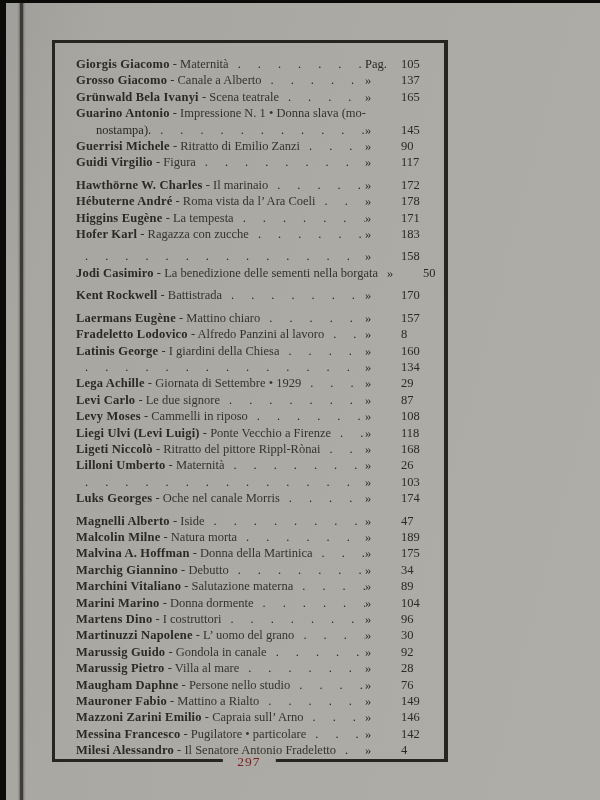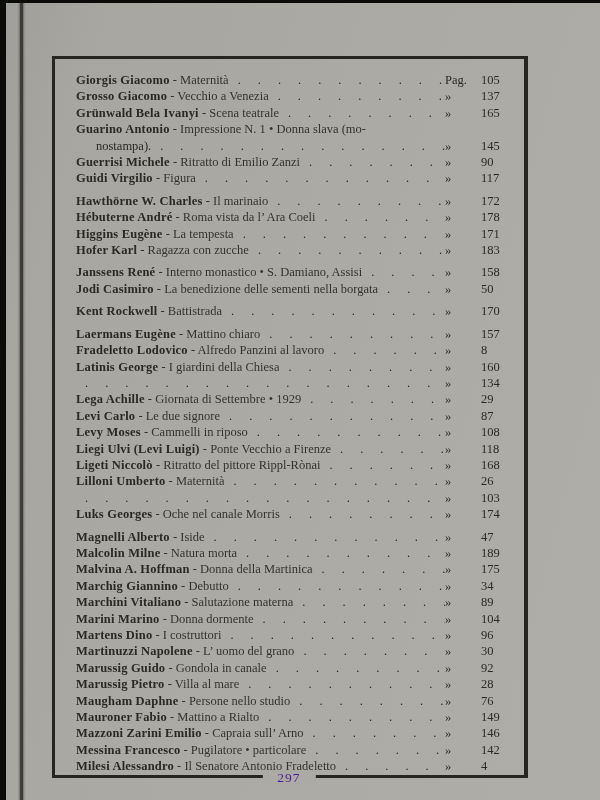--- a/index.html
+++ b/index.html
@@ -11,25 +11,24 @@
   .paper{
     position:absolute;left:6px;top:3px;right:0;bottom:0;
     background:linear-gradient(105deg,#a09f9b 0%,#a7a6a1 12%,#abaaa5 48%,#aeada8 100%);
   }
   .spine{
     position:absolute;left:14px;top:0;bottom:0;width:3px;
     background:rgba(32,31,28,0.78);
     box-shadow:0 0 2px 1px rgba(40,39,35,0.45);
   }
   .frame{
-    position:absolute;left:46px;top:37px;width:476px;height:722px;
+    position:absolute;left:46px;top:37px;width:396px;height:722px;
     box-sizing:border-box;
     border:3px solid #26251f;border-right-width:4px;
     padding:13px 11px 0 21px;
-    margin-top:16px;
   }
   .row{
     display:flex;align-items:baseline;
     font-size:12.5px;line-height:16.4px;
     color:#2b2923;white-space:nowrap;
   }
   .artist{font-weight:700;letter-spacing:0.2px;}
   .title{color:#35332c;}
   .text{flex:0 0 auto;max-width:345px;overflow:hidden;}
   .text.indent{padding-left:20px;}
@@ -37,41 +36,41 @@
     flex:1 1 0;min-width:0;overflow:hidden;white-space:nowrap;
     letter-spacing:17px;padding-left:9px;color:#2b2923;
   }
   .ref{flex:0 0 36px;text-align:left;color:#2b2923;}
   .num{flex:0 0 32px;text-align:left;color:#2b2923;}
   .group{margin-top:6px;}
   .group:first-child{margin-top:0;}
   .pagenum{
     position:absolute;left:50%;bottom:-11px;transform:translateX(-51%);
     background:#abaaa5;padding:0 15px;
-    font-size:13.5px;color:#4c1d95;letter-spacing:1px;
+    font-size:13.5px;color:#7f1d1d;letter-spacing:1px;
   }
   .edge-top{position:absolute;left:0;top:0;right:0;height:3px;background:#0b0b0a;}
   .edge-left{position:absolute;left:0;top:0;bottom:0;width:6px;background:#0b0b0a;}
 </style>
 </head>
 <body>
 
 <div class="paper">
   <div class="spine"></div>
   <div class="frame">
     <div id="entries">
         <div class="group">
           <div class="row">
             <span class="text"><span class="artist">Giorgis Giacomo</span> - <span class="title">Maternità</span></span>
             <span class="dots">..........................</span>
             <span class="ref">Pag.</span>
             <span class="num">105</span>
           </div>
           <div class="row">
-            <span class="text"><span class="artist">Grosso Giacomo</span> - <span class="title">Vecchio a Venezia</span></span>
+            <span class="text"><span class="artist">Grosso Giacomo</span> - <span class="title">Canale a Alberto</span></span>
             <span class="dots">..........................</span>
             <span class="ref">»</span>
             <span class="num">137</span>
           </div>
           <div class="row">
             <span class="text"><span class="artist">Grünwald Bela Ivanyi</span> - <span class="title">Scena teatrale</span></span>
             <span class="dots">..........................</span>
             <span class="ref">»</span>
             <span class="num">165</span>
           </div>
@@ -118,21 +117,20 @@
           </div>
           <div class="row">
             <span class="text"><span class="artist">Hofer Karl</span> - <span class="title">Ragazza con zucche</span></span>
             <span class="dots">..........................</span>
             <span class="ref">»</span>
             <span class="num">183</span>
           </div>
         </div>
         <div class="group">
           <div class="row">
-            <span class="text"><span class="artist">Janssens René</span> - <span class="title">Interno monastico • S. Damiano, Assisi</span></span>
             <span class="dots">..........................</span>
             <span class="ref">»</span>
             <span class="num">158</span>
           </div>
           <div class="row">
             <span class="text"><span class="artist">Jodi Casimiro</span> - <span class="title">La benedizione delle sementi nella borgata</span></span>
             <span class="dots">..........................</span>
             <span class="ref">»</span>
             <span class="num">50</span>
           </div>

